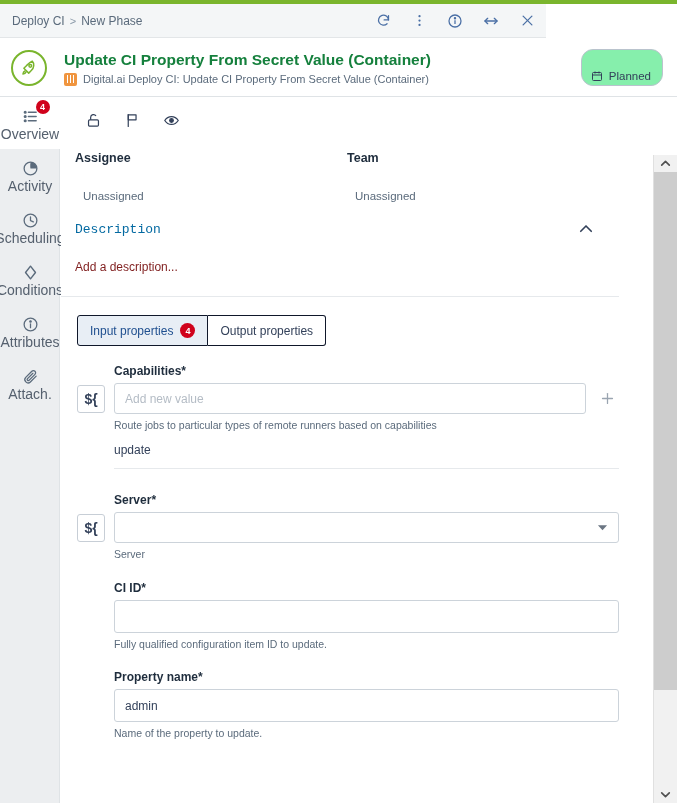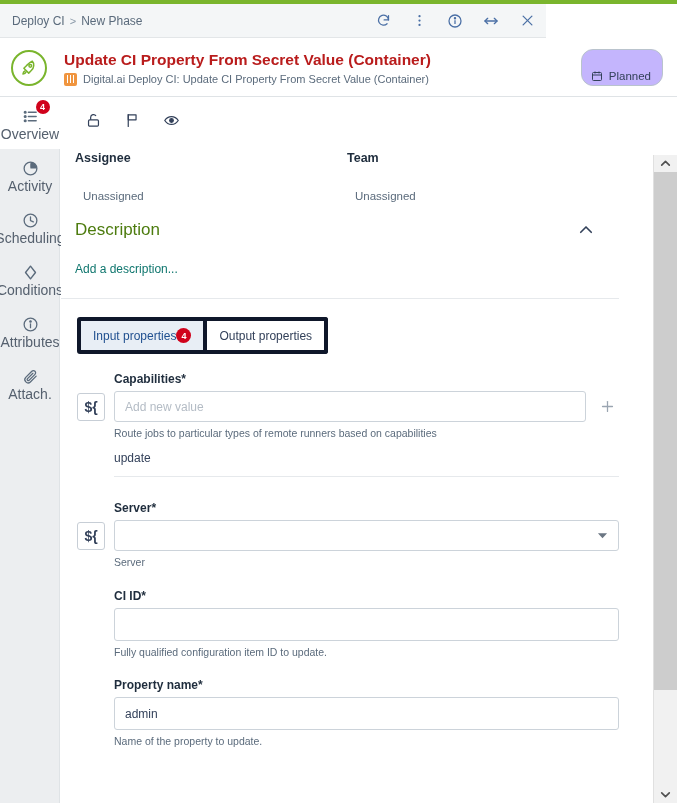--- a/index.html
+++ b/index.html
@@ -53,40 +53,40 @@
     display: flex; align-items: center;
   }
   .logo {
     width: 36px; height: 36px; margin-left: 11px; flex: 0 0 auto;
     border: 2px solid #7ab52d; border-radius: 50%;
     display: flex; align-items: center; justify-content: center;
     color: #7ab52d;
   }
   .head-text { margin-left: 17px; flex: 1 1 auto; min-width: 0; }
   .head-title {
-    font-size: 15.5px; font-weight: bold; color: #b91c1c;
+    font-size: 15.5px; font-weight: bold; color: #15803d;
     line-height: 19px; white-space: nowrap;
   }
   .head-sub {
     margin-top: 4px; font-size: 11px; color: #5b6b7c;
     display: flex; align-items: center; gap: 6px; white-space: nowrap;
   }
   .sub-icon {
     width: 13px; height: 13px; border-radius: 2px; background: #f0953f;
     display: flex; align-items: center; justify-content: center;
     gap: 1.5px; flex: 0 0 auto;
   }
   .sub-icon i { display:block; width: 1.5px; height: 8px; background:#fff; }
   .status-pill {
     margin-left: auto; margin-right: 14px; flex: 0 0 auto;
     border: 1px solid #b9c3cd; border-radius: 12px;
     padding: 20px 11px 3px 9px;
     font-size: 11.5px; color: #33415a;
     display: flex; align-items: center; gap: 6px;
-    background: #c4b5fd; cursor: pointer;
+    background: #86efac; cursor: pointer;
   }
 
   
   .sidebar {
     position: absolute; top: 97px; left: 0;
     width: 60px; height: 706px;
     background: #eceef0;
     border-right: 1px solid #dfe3e6;
   }
   .side-item {
@@ -126,31 +126,31 @@
   .col { width: 290px; }
   .col-head { font-size: 12.5px; font-weight: bold; color: #1f2d3d; }
   .col-val  { margin-top: 25px; margin-left: 8px; font-size: 11.5px; color: #5b6b7c; }
 
   .hr { height: 1px; background: #e6e9ec; margin: 0; }
 
   .desc-head {
     display: flex; align-items: center;
     padding: 18px 0 0 14px; margin-right: 24px;
   }
-  .desc-title { font-size: 17px; color: #4d7c0f; }
+  .desc-title { font-size: 13px; color: #0369a1; font-family: Liberation Mono, monospace; }
   .chev-up { margin-left: auto; color: #33415a; cursor: pointer; display:flex; }
   .desc-placeholder {
-    padding: 22px 0 0 14px; font-size: 12px; color: #0f766e;
+    padding: 22px 0 0 14px; font-size: 12px; color: #7f1d1d;
   }
 
   .tabs { display: flex; padding: 18px 0 0 16px; }
   .tab {
-    border: 4px solid #0f172a; font-size: 12px;
+    border: 1px solid #0f172a; font-size: 12px;
     padding: 7px 12px; cursor: pointer;
-    display: flex; align-items: center; 
+    display: flex; align-items: center; gap: 7px;
     background: #ffffff; color: #33415a;
   }
   .tab:first-child { border-radius: 3px 0 0 3px; }
   .tab:last-child  { border-radius: 0 3px 3px 0; border-left: none; }
   .tab.active { background: #e8eef5; color: #1f4f8f; }
   .tab-badge {
     min-width: 15px; height: 15px; padding: 0 3px;
     background: #d0021b; border-radius: 8px;
     color: #fff; font-size: 9px; font-weight: bold;
     display: flex; align-items: center; justify-content: center;

